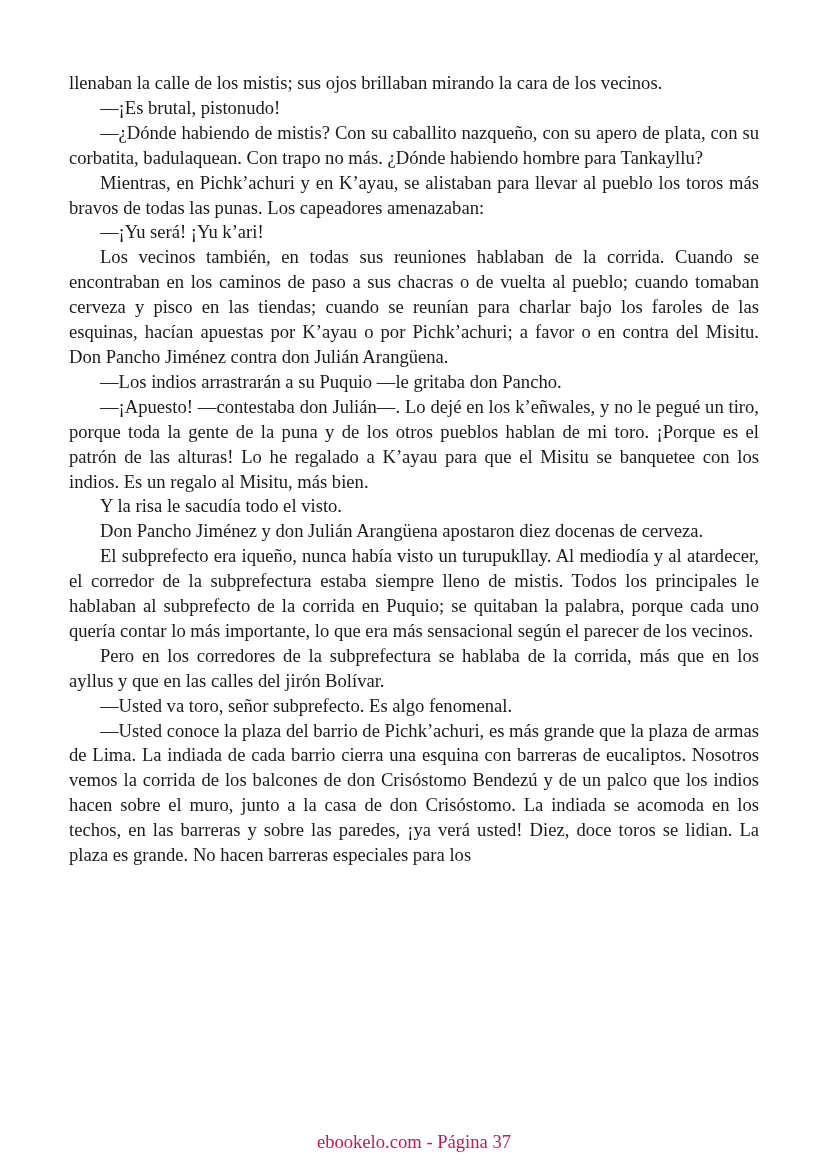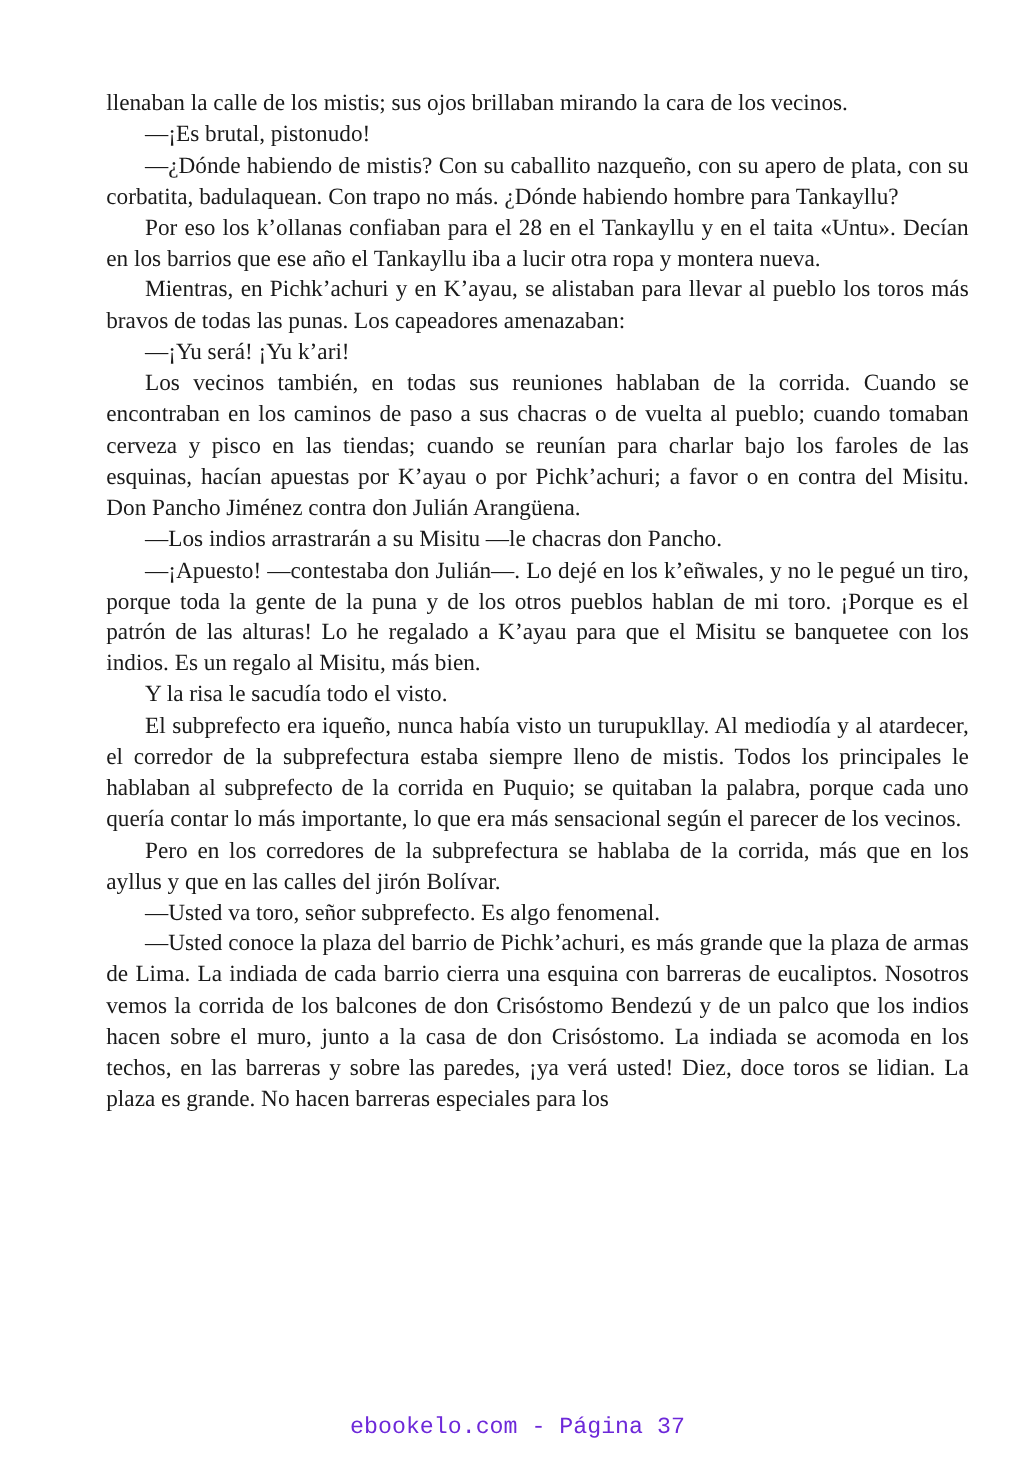--- a/index.html
+++ b/index.html
@@ -10,21 +10,21 @@
     body {
       width: 828px;
       height: 1171px;
       position: relative;
       overflow: hidden;
       font-family: "Liberation Serif", "DejaVu Serif", serif;
       color: #1a1a1a;
     }
     .page-body {
       position: absolute;
-      left: 85px;
+      left: 69px;
       top: 71px;
       width: 690px;
       font-size: 18.6px;
       line-height: 24.9px;
     }
     .para {
       margin: 0;
       padding: 0;
       text-align: justify;
       text-indent: 31px;
@@ -34,37 +34,36 @@
       text-indent: 0;
     }
     .footer {
       position: absolute;
       left: 0;
       width: 828px;
       top: 1130px;
       text-align: center;
       font-size: 18.6px;
       line-height: 24px;
-      color: #6d28d9;
-      font-family: Liberation Mono, monospace;
+      color: #be185d;
     }
   </style>
 </head>
 <body>
 
 <div class="page-body">
   <p class="para no-indent">llenaban la calle de los mistis; sus ojos brillaban mirando la cara de los vecinos.</p>
   <p class="para">—¡Es brutal, pistonudo!</p>
   <p class="para">—¿Dónde habiendo de mistis? Con su caballito nazqueño, con su apero de plata, con su corbatita, badulaquean. Con trapo no más. ¿Dónde habiendo hombre para Tankayllu?</p>
-  <p class="para">Por eso los k’ollanas confiaban para el 28 en el Tankayllu y en el taita «Untu». Decían en los barrios que ese año el Tankayllu iba a lucir otra ropa y montera nueva.</p>
   <p class="para">Mientras, en Pichk’achuri y en K’ayau, se alistaban para llevar al pueblo los toros más bravos de todas las punas. Los capeadores amenazaban:</p>
   <p class="para">—¡Yu será! ¡Yu k’ari!</p>
   <p class="para">Los vecinos también, en todas sus reuniones hablaban de la corrida. Cuando se encontraban en los caminos de paso a sus chacras o de vuelta al pueblo; cuando tomaban cerveza y pisco en las tiendas; cuando se reunían para charlar bajo los faroles de las esquinas, hacían apuestas por K’ayau o por Pichk’achuri; a favor o en contra del Misitu. Don Pancho Jiménez contra don Julián Arangüena.</p>
-  <p class="para">—Los indios arrastrarán a su Misitu —le chacras don Pancho.</p>
+  <p class="para">—Los indios arrastrarán a su Puquio —le gritaba don Pancho.</p>
   <p class="para">—¡Apuesto! —contestaba don Julián—. Lo dejé en los k’eñwales, y no le pegué un tiro, porque toda la gente de la puna y de los otros pueblos hablan de mi toro. ¡Porque es el patrón de las alturas! Lo he regalado a K’ayau para que el Misitu se banquetee con los indios. Es un regalo al Misitu, más bien.</p>
   <p class="para">Y la risa le sacudía todo el visto.</p>
+  <p class="para">Don Pancho Jiménez y don Julián Arangüena apostaron diez docenas de cerveza.</p>
   <p class="para">El subprefecto era iqueño, nunca había visto un turupukllay. Al mediodía y al atardecer, el corredor de la subprefectura estaba siempre lleno de mistis. Todos los principales le hablaban al subprefecto de la corrida en Puquio; se quitaban la palabra, porque cada uno quería contar lo más importante, lo que era más sensacional según el parecer de los vecinos.</p>
   <p class="para">Pero en los corredores de la subprefectura se hablaba de la corrida, más que en los ayllus y que en las calles del jirón Bolívar.</p>
   <p class="para">—Usted va toro, señor subprefecto. Es algo fenomenal.</p>
   <p class="para">—Usted conoce la plaza del barrio de Pichk’achuri, es más grande que la plaza de armas de Lima. La indiada de cada barrio cierra una esquina con barreras de eucaliptos. Nosotros vemos la corrida de los balcones de don Crisóstomo Bendezú y de un palco que los indios hacen sobre el muro, junto a la casa de don Crisóstomo. La indiada se acomoda en los techos, en las barreras y sobre las paredes, ¡ya verá usted! Diez, doce toros se lidian. La plaza es grande. No hacen barreras especiales para los</p>
 </div>
 
 <div class="footer">ebookelo.com - Página 37</div>
 
 </body></html>

